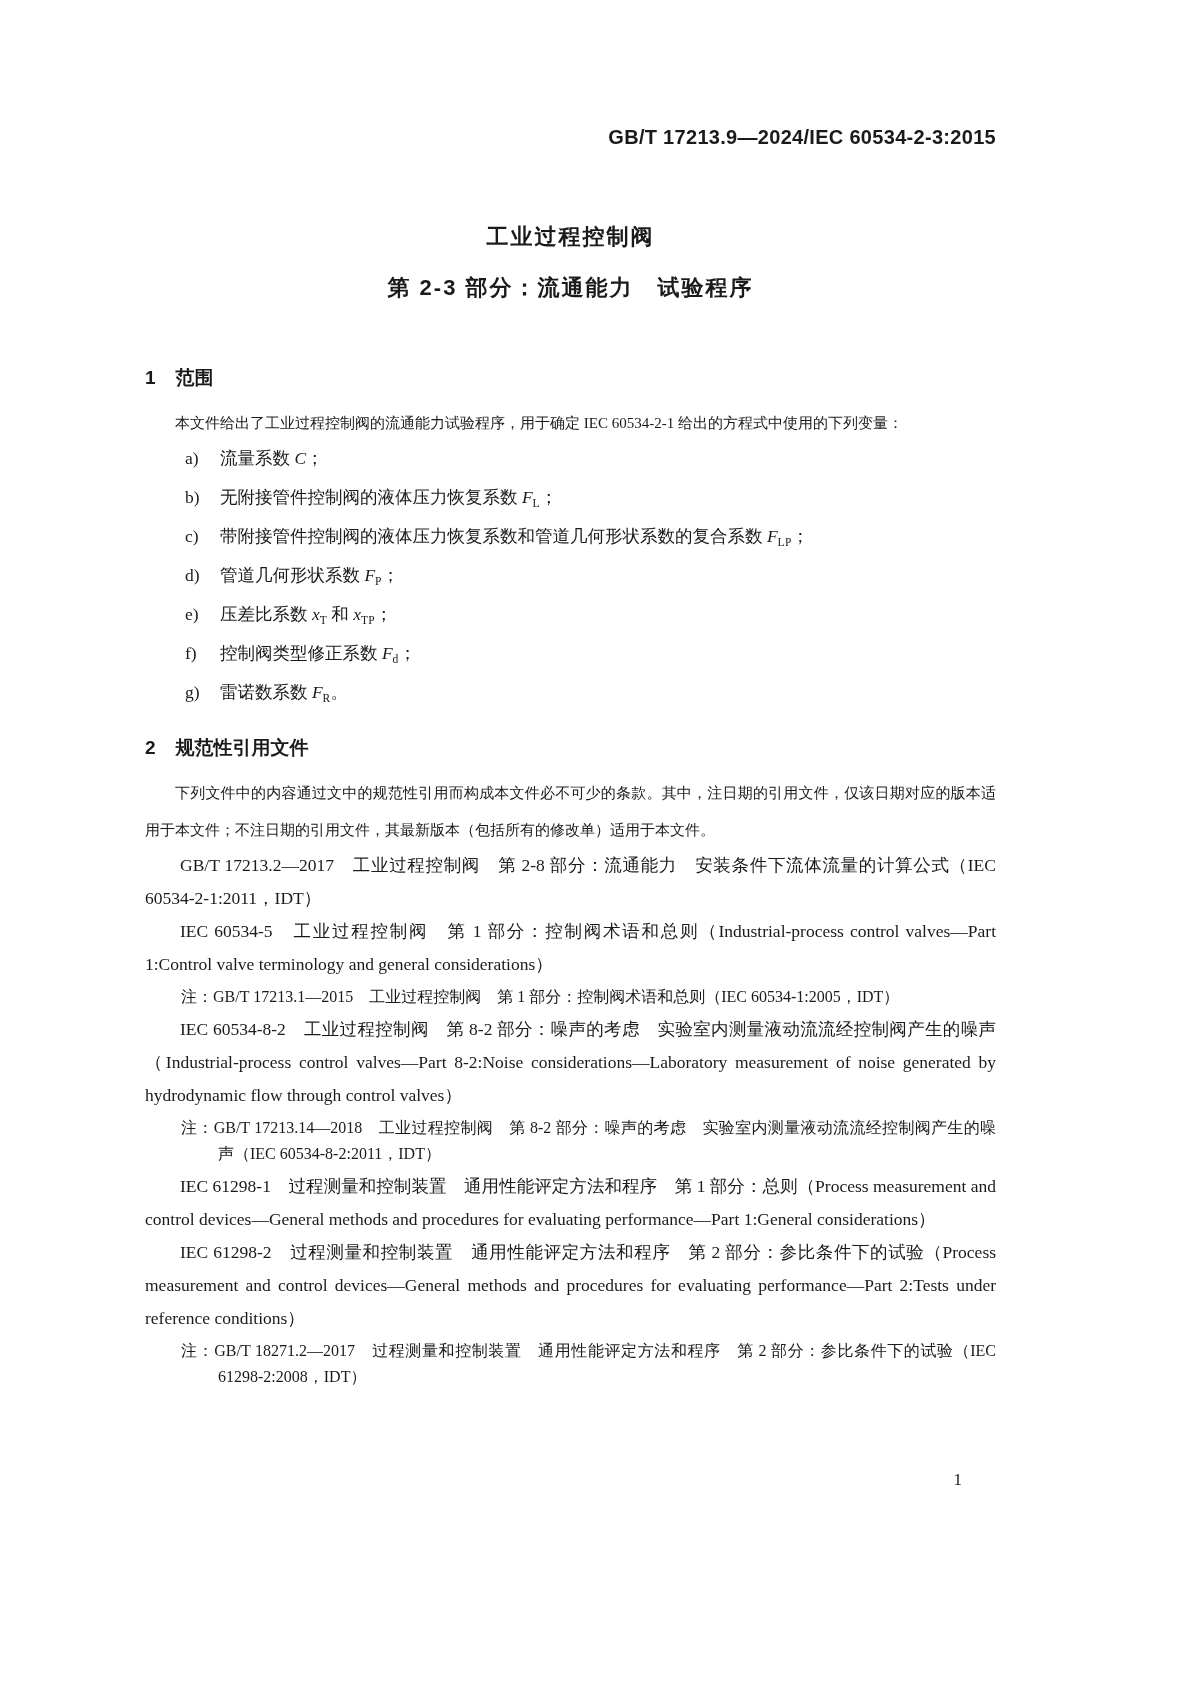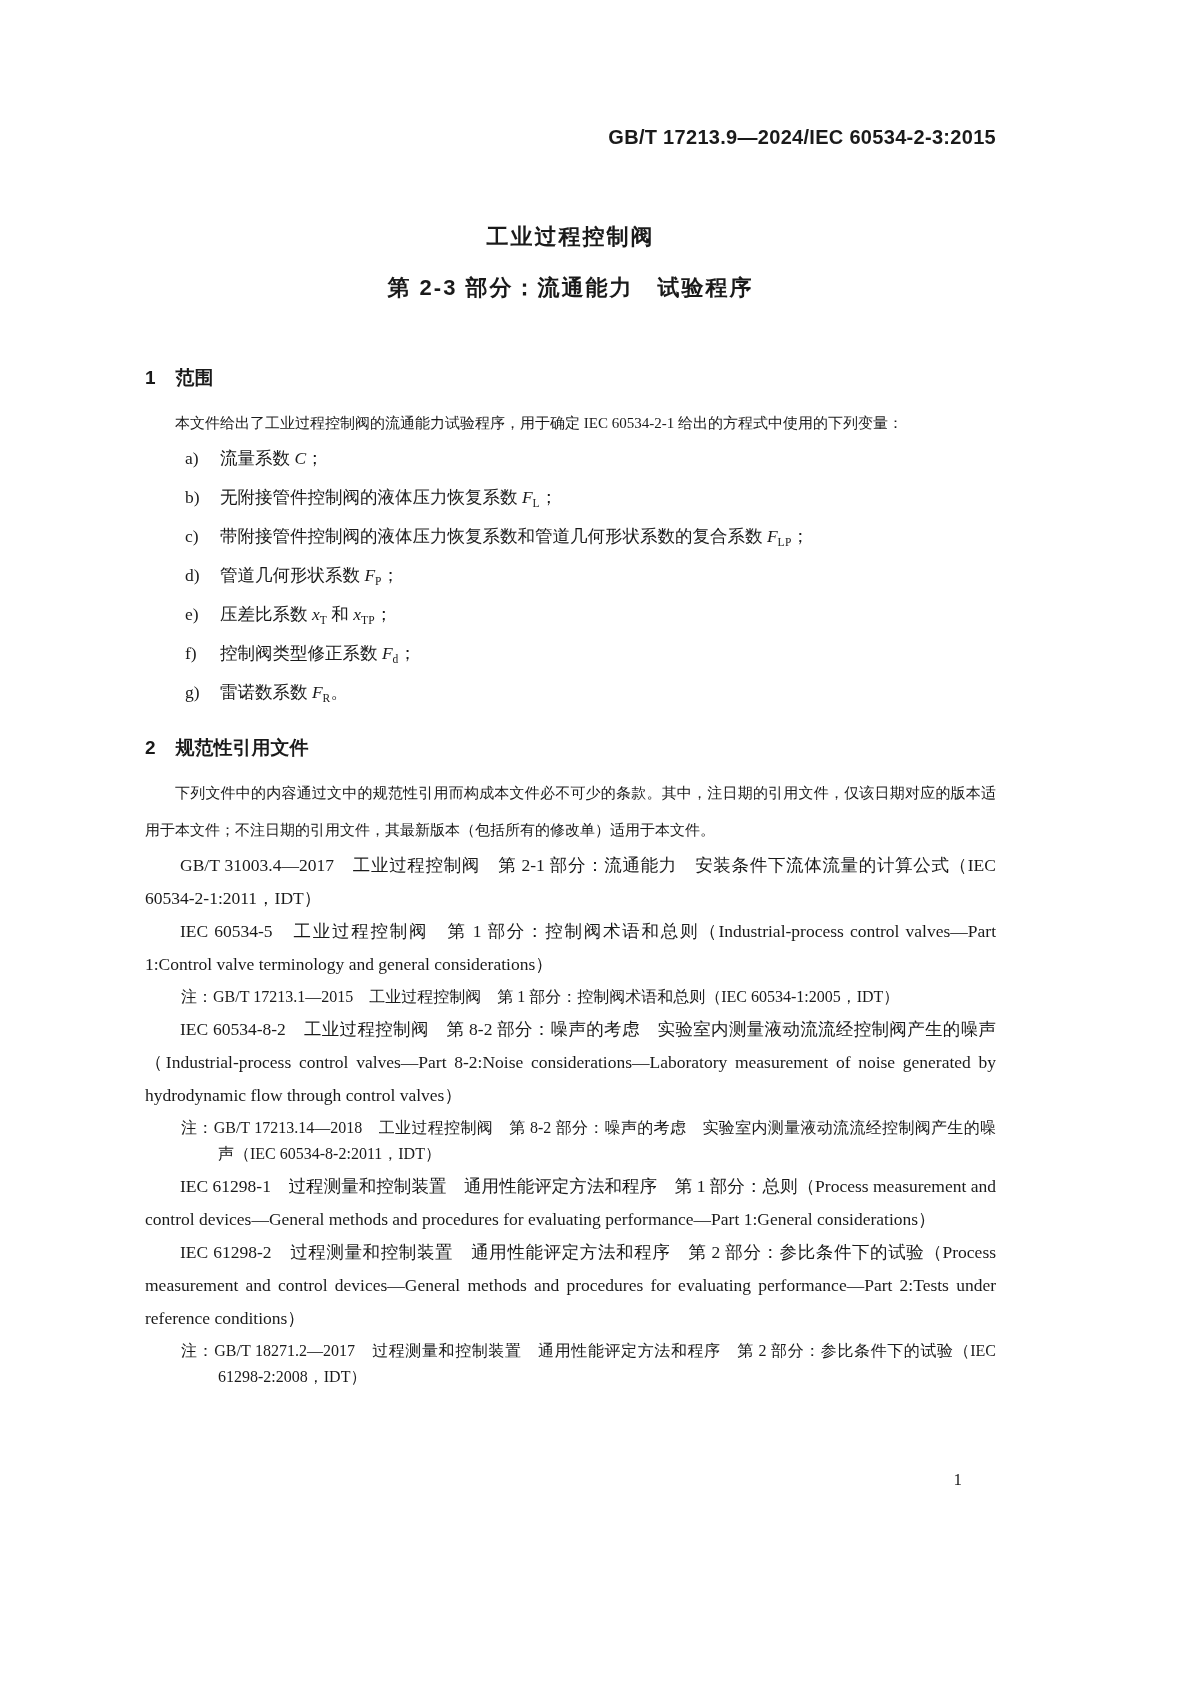--- a/index.html
+++ b/index.html
@@ -121,21 +121,21 @@
       <div class="list-item"><span class="li-label">e)</span><span>压差比系数 </span><span class="var">x</span><span class="sub">T</span><span> 和 </span><span class="var">x</span><span class="sub">TP</span><span>；</span></div>
       <div class="list-item"><span class="li-label">f)</span><span>控制阀类型修正系数 </span><span class="var">F</span><span class="sub">d</span><span></span><span class="var"></span><span class="sub"></span><span>；</span></div>
       <div class="list-item"><span class="li-label">g)</span><span>雷诺数系数 </span><span class="var">F</span><span class="sub">R</span><span></span><span class="var"></span><span class="sub"></span><span>。</span></div>
     </div>
 
     <div class="sec-heading sec2-heading"><span class="sec-num">2</span><span>规范性引用文件</span></div>
 
     <p class="para ref-intro">下列文件中的内容通过文中的规范性引用而构成本文件必不可少的条款。其中，注日期的引用文件，仅该日期对应的版本适用于本文件；不注日期的引用文件，其最新版本（包括所有的修改单）适用于本文件。</p>
 
     <div>
-      <p class="ref-entry">GB/T 31003.4—2017　工业过程控制阀　第 2-1 部分：流通能力　安装条件下流体流量的计算公式（IEC 60534-2-1:2011，IDT）</p>
+      <p class="ref-entry">GB/T 17213.2—2017　工业过程控制阀　第 2-8 部分：流通能力　安装条件下流体流量的计算公式（IEC 60534-2-1:2011，IDT）</p>
       <p class="ref-entry">IEC 60534-5　工业过程控制阀　第 1 部分：控制阀术语和总则（Industrial-process control valves—Part 1:Control valve terminology and general considerations）</p>
       <p class="note"><span class="note-label">注：</span><span>GB/T 17213.1—2015　工业过程控制阀　第 1 部分：控制阀术语和总则（IEC 60534-1:2005，IDT）</span></p>
       <p class="ref-entry">IEC 60534-8-2　工业过程控制阀　第 8-2 部分：噪声的考虑　实验室内测量液动流流经控制阀产生的噪声（Industrial-process control valves—Part 8-2:Noise considerations—Laboratory measurement of noise generated by hydrodynamic flow through control valves）</p>
       <p class="note"><span class="note-label">注：</span><span>GB/T 17213.14—2018　工业过程控制阀　第 8-2 部分：噪声的考虑　实验室内测量液动流流经控制阀产生的噪声（IEC 60534-8-2:2011，IDT）</span></p>
       <p class="ref-entry">IEC 61298-1　过程测量和控制装置　通用性能评定方法和程序　第 1 部分：总则（Process measurement and control devices—General methods and procedures for evaluating performance—Part 1:General considerations）</p>
       <p class="ref-entry">IEC 61298-2　过程测量和控制装置　通用性能评定方法和程序　第 2 部分：参比条件下的试验（Process measurement and control devices—General methods and procedures for evaluating performance—Part 2:Tests under reference conditions）</p>
       <p class="note"><span class="note-label">注：</span><span>GB/T 18271.2—2017　过程测量和控制装置　通用性能评定方法和程序　第 2 部分：参比条件下的试验（IEC 61298-2:2008，IDT）</span></p>
     </div>
 
   </div>

